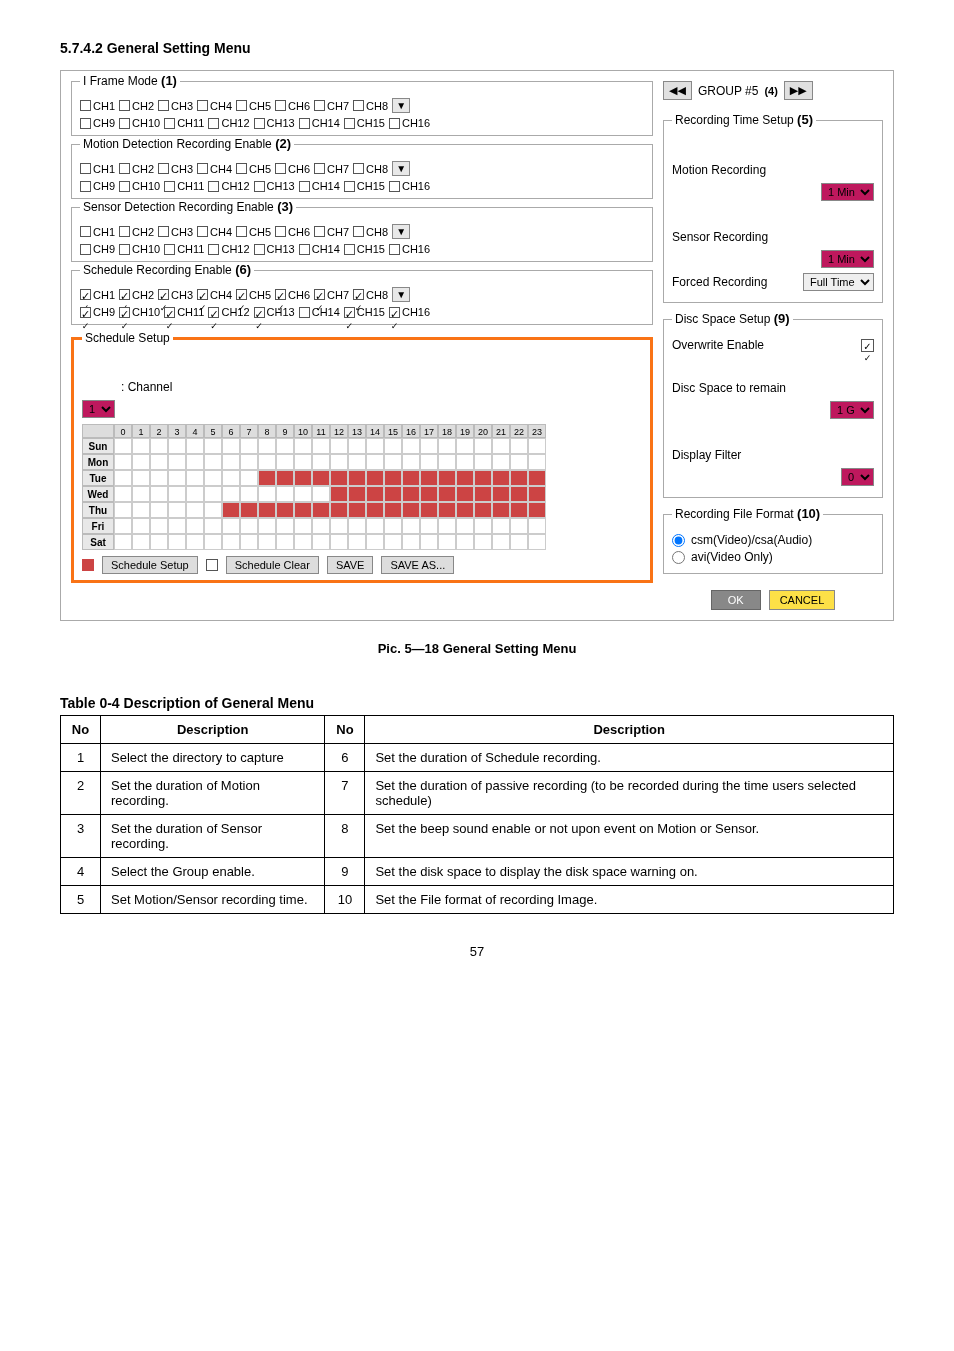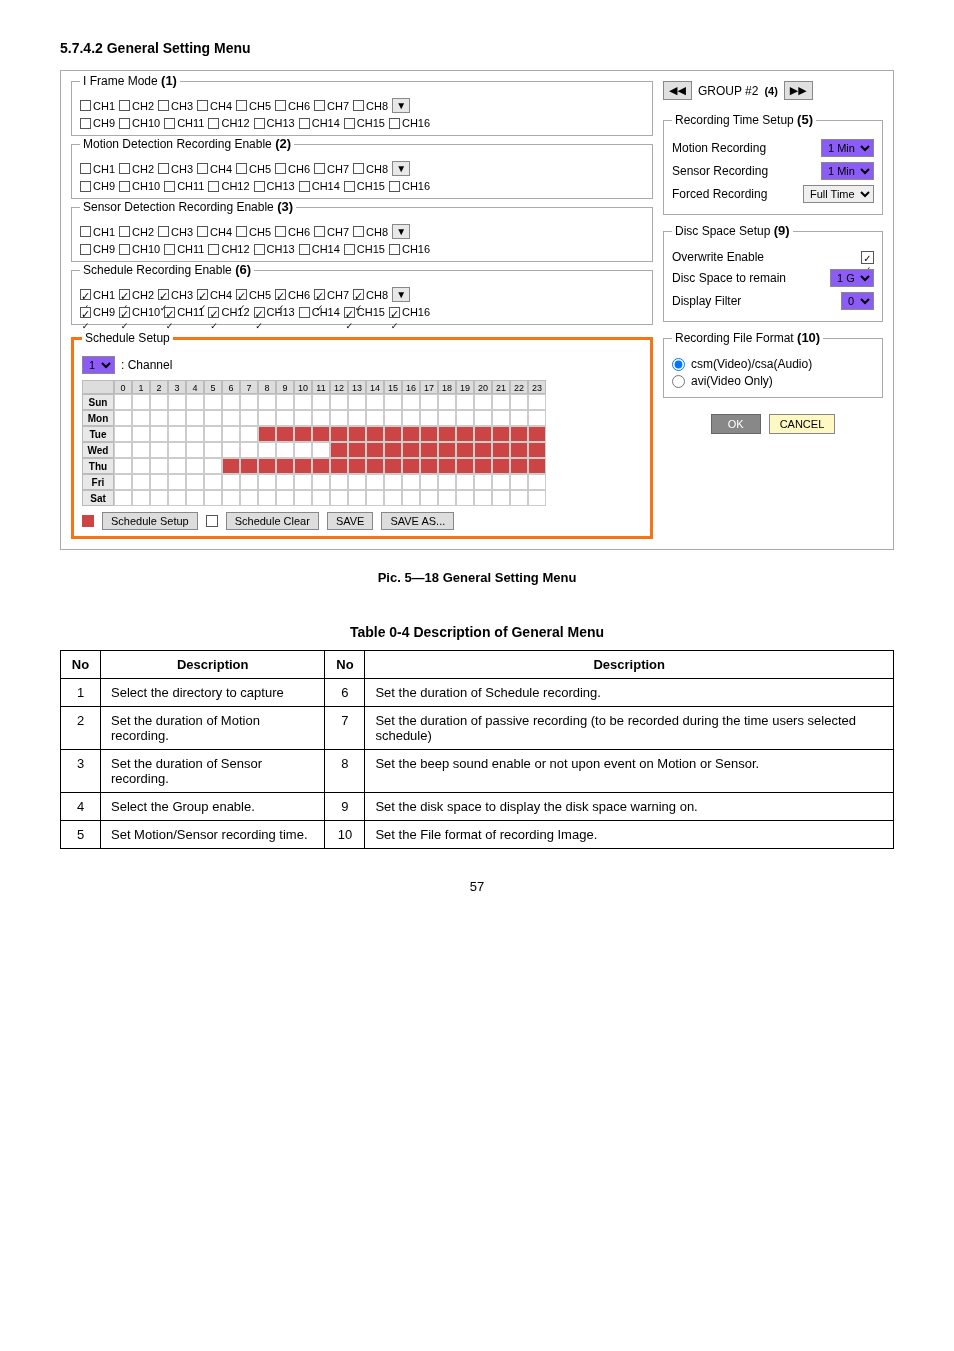--- a/index.html
+++ b/index.html
@@ -129,21 +129,22 @@
       align-items: center;
       justify-content: space-between;
       margin-bottom: 5px;
       font-size: 12px;
     }
 
     .rts-select {
       border: 1px solid #888;
       padding: 1px 2px;
       font-size: 11px;
-      background: #8b5cf6;
+      background: #be185d;
+      margin-top: 44px;
     }
 
     
     .schedule-setup-box {
       border: 3px solid #f97316;
       padding: 6px 8px;
       position: relative;
       margin-top: 4px;
     }
 
@@ -231,21 +232,21 @@
     .ok-btn {
       background: #888;
       color: #fff;
       border: 1px solid #666;
       padding: 3px 16px;
       font-size: 11px;
       cursor: pointer;
     }
 
     .cancel-btn {
-      background: #fef9c3;
+      background: #fde047;
       color: #000;
       border: 1px solid #888;
       padding: 3px 10px;
       font-size: 11px;
       cursor: pointer;
     }
 
     
     .caption {
       text-align: center;
@@ -275,24 +276,24 @@
       text-align: center;
     }
 
     .desc-table td:first-child,
     .desc-table td:nth-child(3) {
       text-align: center;
       width: 40px;
     }
 
     .table-title {
-      text-align: center;
+      text-align: left;
       font-size: 14px;
       font-weight: bold;
-      margin-bottom: 10px;
+      margin-bottom: 4px;
     }
 
     .page-num {
       text-align: center;
       margin-top: 20px;
       font-size: 13px;
     }
 
     .num-badge {
       font-size: 13px;
@@ -859,21 +860,21 @@
         <button class="btn btn-small">SAVE AS...</button>
       </div>
     </div>
 
   </div>
 
   <div class="right-panel">
 
     <div class="group-nav">
       <button class="nav-btn">◀◀</button>
-      <span style="font-size:12px;">GROUP #2</span>
+      <span style="font-size:12px;">GROUP #5</span>
       <span class="num-badge" style="font-size:11px;">(4)</span>
       <button class="nav-btn">▶▶</button>
     </div>
 
     <div class="recording-time-box">
       <span class="group-title">
         <span>Recording Time Setup</span>
         <span class="num-badge">(5)</span>
       </span>
       <div class="rts-row" style="margin-top:12px;">

